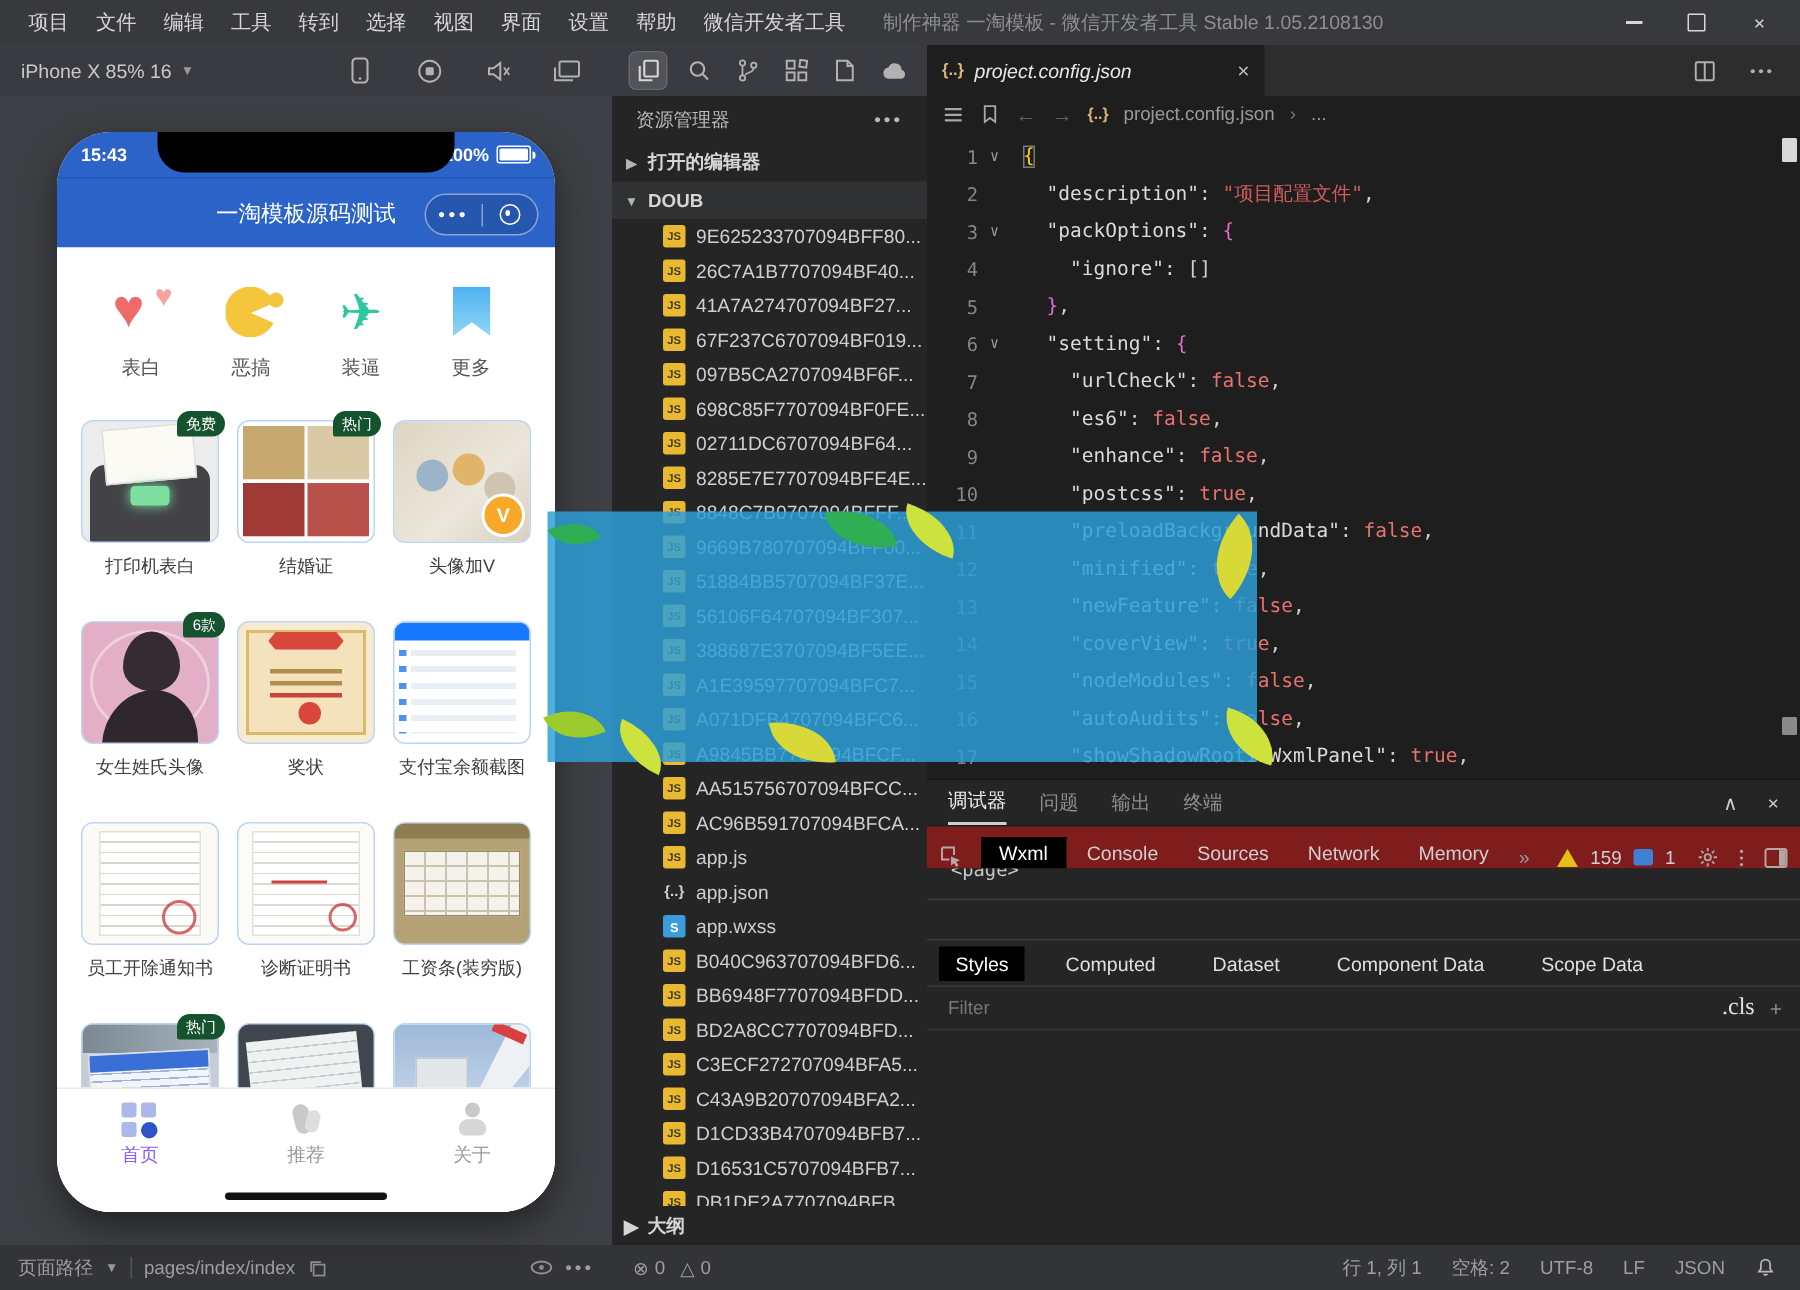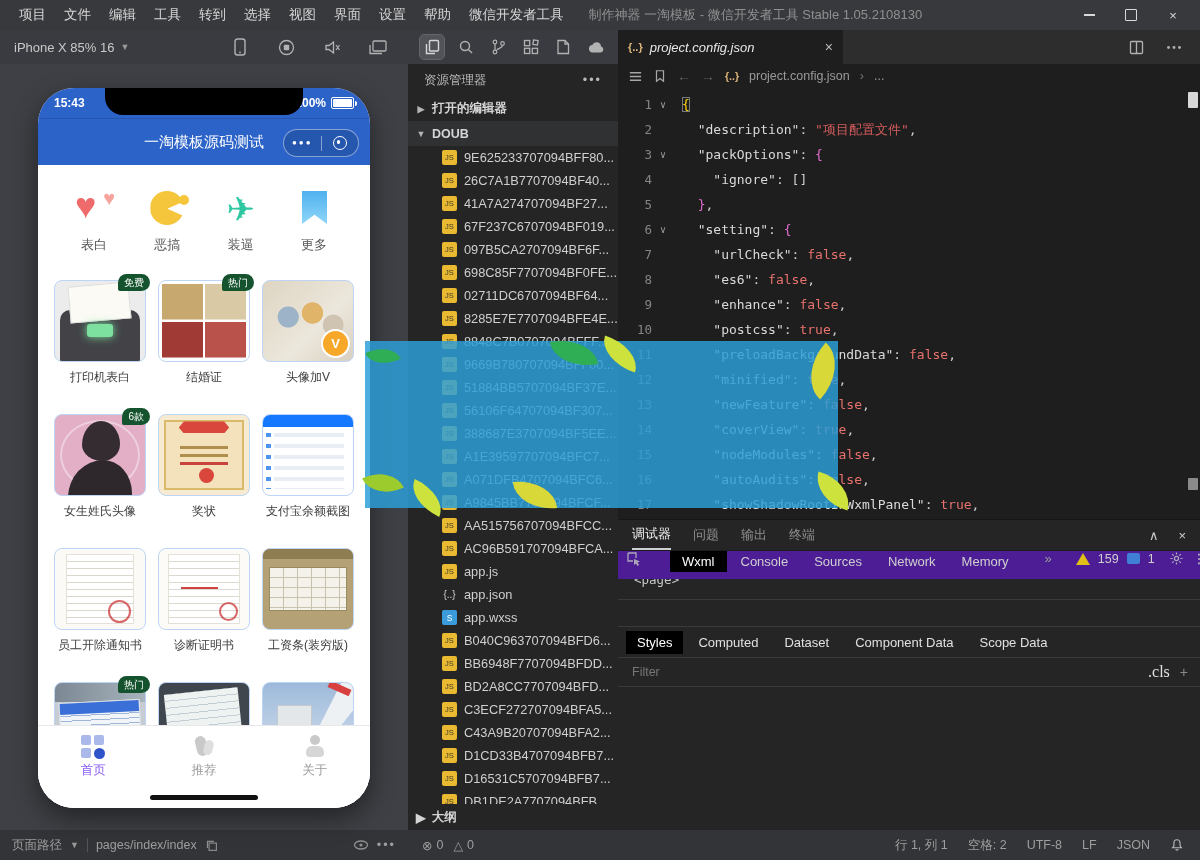--- a/index.html
+++ b/index.html
@@ -32,21 +32,21 @@
 
   
   .exp-header{height:32px;display:flex;align-items:center;padding:0 16px;color:#bbbbbb;font-size:12.5px}
   .exp-header .more{margin-left:auto;letter-spacing:2px;color:#bbb}
   .exp-section{height:25px;display:flex;align-items:center;gap:6px;padding:0 8px;color:#d5d5d5;font-weight:bold;font-size:12.5px}
   .exp-section .arrow{font-size:9px;color:#b5b5b5;width:10px;text-align:center}
   .exp-section.selected{background:#2f3133}
   .file-list{flex:1;overflow:hidden}
   .file-row{height:23px;display:flex;align-items:center;gap:7px;padding-left:34px;color:#cfcfcf;font-size:12.8px;white-space:nowrap}
   .ficon{width:15px;height:15px;border-radius:2px;display:flex;align-items:center;justify-content:center;
-     font-size:7.5px;font-weight:normal;flex:0 0 15px}
+     font-size:7.5px;font-weight:bold;flex:0 0 15px}
   .f-js{background:#e8b931;color:#42392a}
   .f-json{background:transparent;color:#cfcfcf;font-size:10px}
   .f-wxss{background:#3b9cdb;color:#fff;font-size:8.5px}
   .outline-row{height:26px;display:flex;align-items:center;gap:6px;padding:0 8px;color:#d5d5d5;font-weight:bold;font-size:12.5px}
 
   
   .tabstrip{height:34px;background:#2d2d2d;display:flex;align-items:stretch}
   .etab{width:205px;background:#1e1e1e;display:flex;align-items:center;gap:7px;padding:0 10px;color:#e8e8e8}
   .etab .ticon{color:#dcb67a;font-size:11px;font-weight:bold}
   .etab .tlabel{font-style:italic;font-size:13px}
@@ -66,32 +66,32 @@
   .minimap{position:absolute;right:0;top:0;bottom:0;width:14px;background:#1e1e1e}
   .minimap .mthumb{position:absolute;right:2px;top:4px;width:10px;height:16px;background:#d8d8d8;border-radius:1px}
   .minimap .mmark{position:absolute;right:2px;top:390px;width:10px;height:12px;background:#8a8a8a;border-radius:1px}
 
   
   .dbg{height:310px;background:#252526;border-top:1px solid #171717;display:flex;flex-direction:column}
   .dbg-tabs{height:30px;display:flex;align-items:center;gap:22px;padding:0 14px;background:#252526}
   .ptabl{color:#8f8f8f;font-size:13px;padding:5px 0}
   .ptabl.active{color:#eee;border-bottom:2px solid #cfcfcf}
   .dbg-win{margin-left:auto;display:flex;gap:20px;color:#cfcfcf;font-size:13px}
-  .dbg-toolbar{height:28px;display:flex;align-items:flex-start;gap:20px;background:#4c1d95;padding:0 8px;border-top:1px solid #1c1c1c}
+  .dbg-toolbar{height:28px;display:flex;align-items:flex-end;gap:4px;background:#7f1d1d;padding:0 8px;border-top:1px solid #1c1c1c}
   .dtab{padding:3px 12px;color:#cfcfcf;font-size:13px}
   .dtab.active{background:#000;color:#fff}
   .dchev{color:#9a9a9a;margin:0 4px}
   .dbg-counts{margin-left:auto;display:flex;align-items:center;gap:8px}
   .warn-tri{width:0;height:0;border-left:7px solid transparent;border-right:7px solid transparent;border-bottom:12px solid #e2c018;position:relative}
   .cnt{color:#cfcfcf;font-size:12.5px}
   .blue-msg{width:13px;height:11px;background:#3f7fd6;border-radius:2px}
   .dbg-elem{height:20px;overflow:hidden;position:relative;border-bottom:1px solid #3a3a3a;background:#252526}
   .dbg-elem span{position:absolute;top:-7px;left:16px;font-family:"DejaVu Sans Mono",monospace;font-size:12.5px;color:#c8c8c8}
   .dbg-gap{height:26px;background:#252526}
-  .dbg-styletabs{height:30px;display:flex;align-items:center;gap:4px;padding:0 8px;border-top:1px solid #3a3a3a;border-bottom:1px solid #3a3a3a}
+  .dbg-styletabs{height:30px;display:flex;align-items:center;gap:16px;padding:0 8px;border-top:1px solid #3a3a3a;border-bottom:1px solid #3a3a3a}
   .stab{padding:4px 11px;color:#e0e0e0;font-size:13px}
   .stab.active{background:#000;color:#fff}
   .dbg-filter{height:28px;display:flex;align-items:center;padding:0 12px;border-bottom:1px solid #3a3a3a;gap:10px}
   .dbg-filter input{flex:1;background:transparent;border:0;outline:0;color:#bbb;font-size:12.5px;font-family:"Liberation Sans",sans-serif}
   .cls-lbl{color:#e0e0e0;font-size:16px;font-family:Liberation Serif, serif}
   .plus{color:#8a8a8a;font-size:14px}
   .dbg-rest{flex:1;background:#252526}
 
   
   .statusbar{height:30px;background:#333438;display:flex;align-items:center;color:#9e9e9e;font-size:12.5px}

